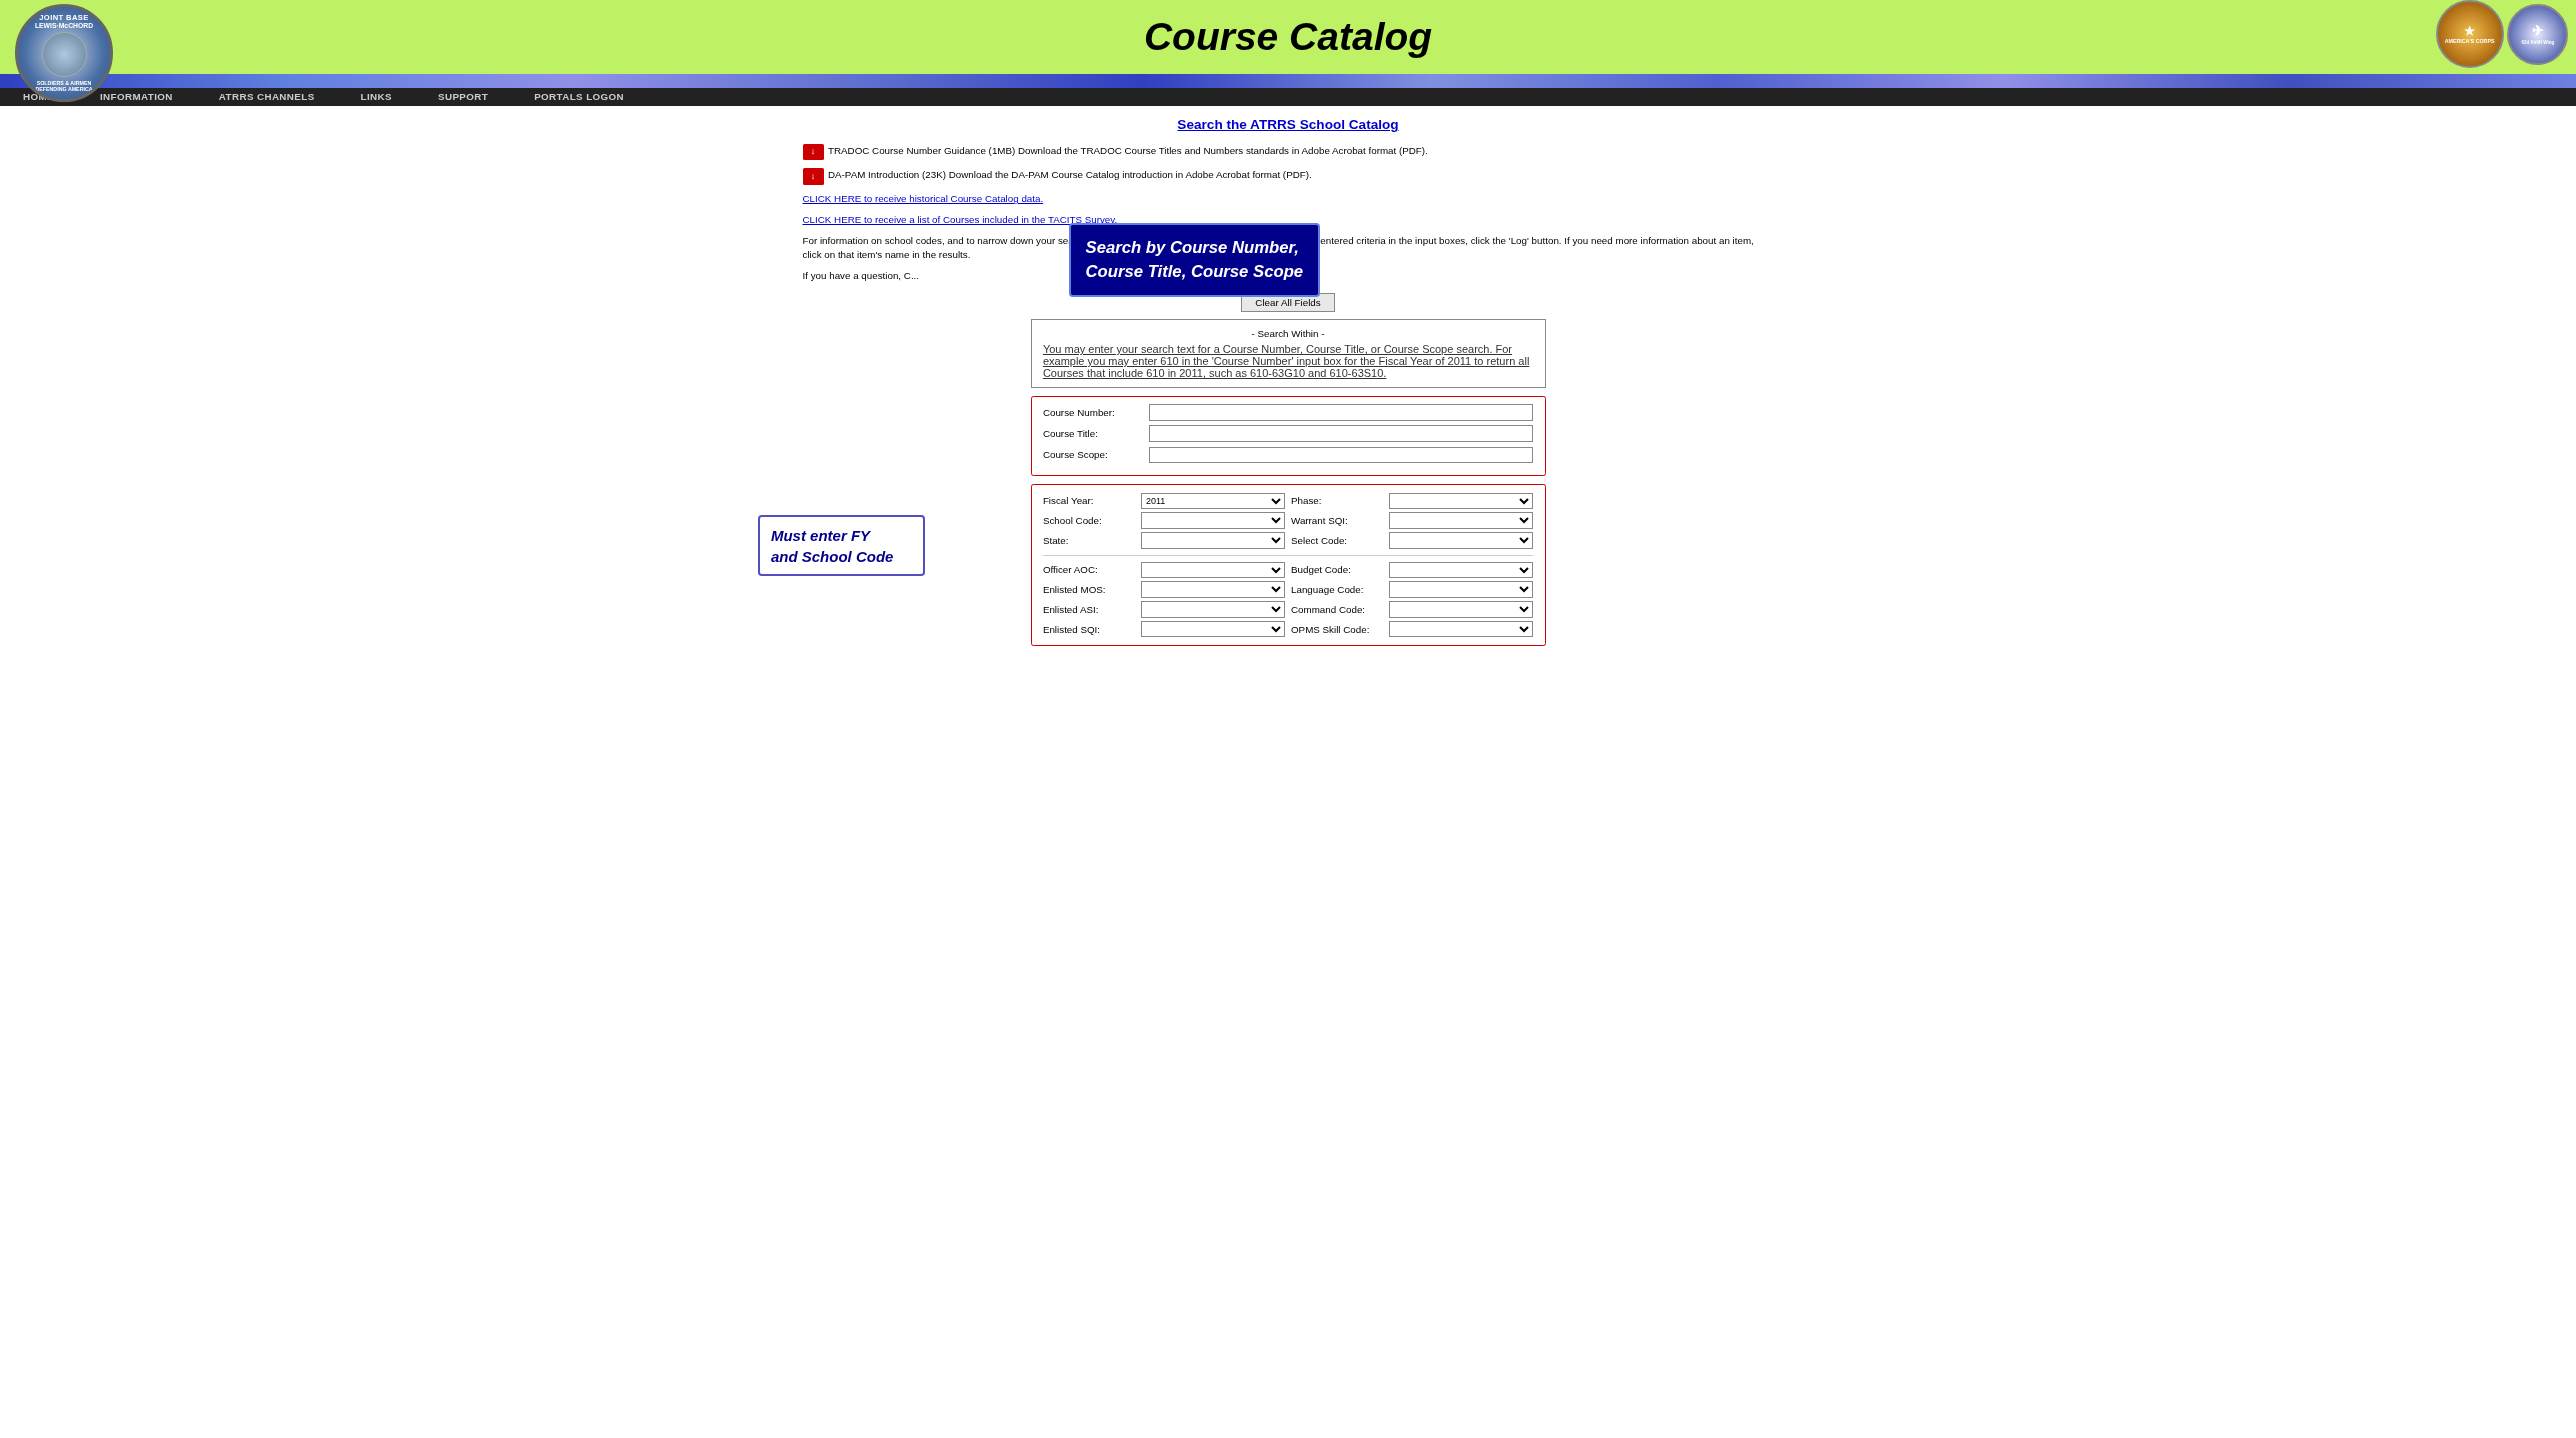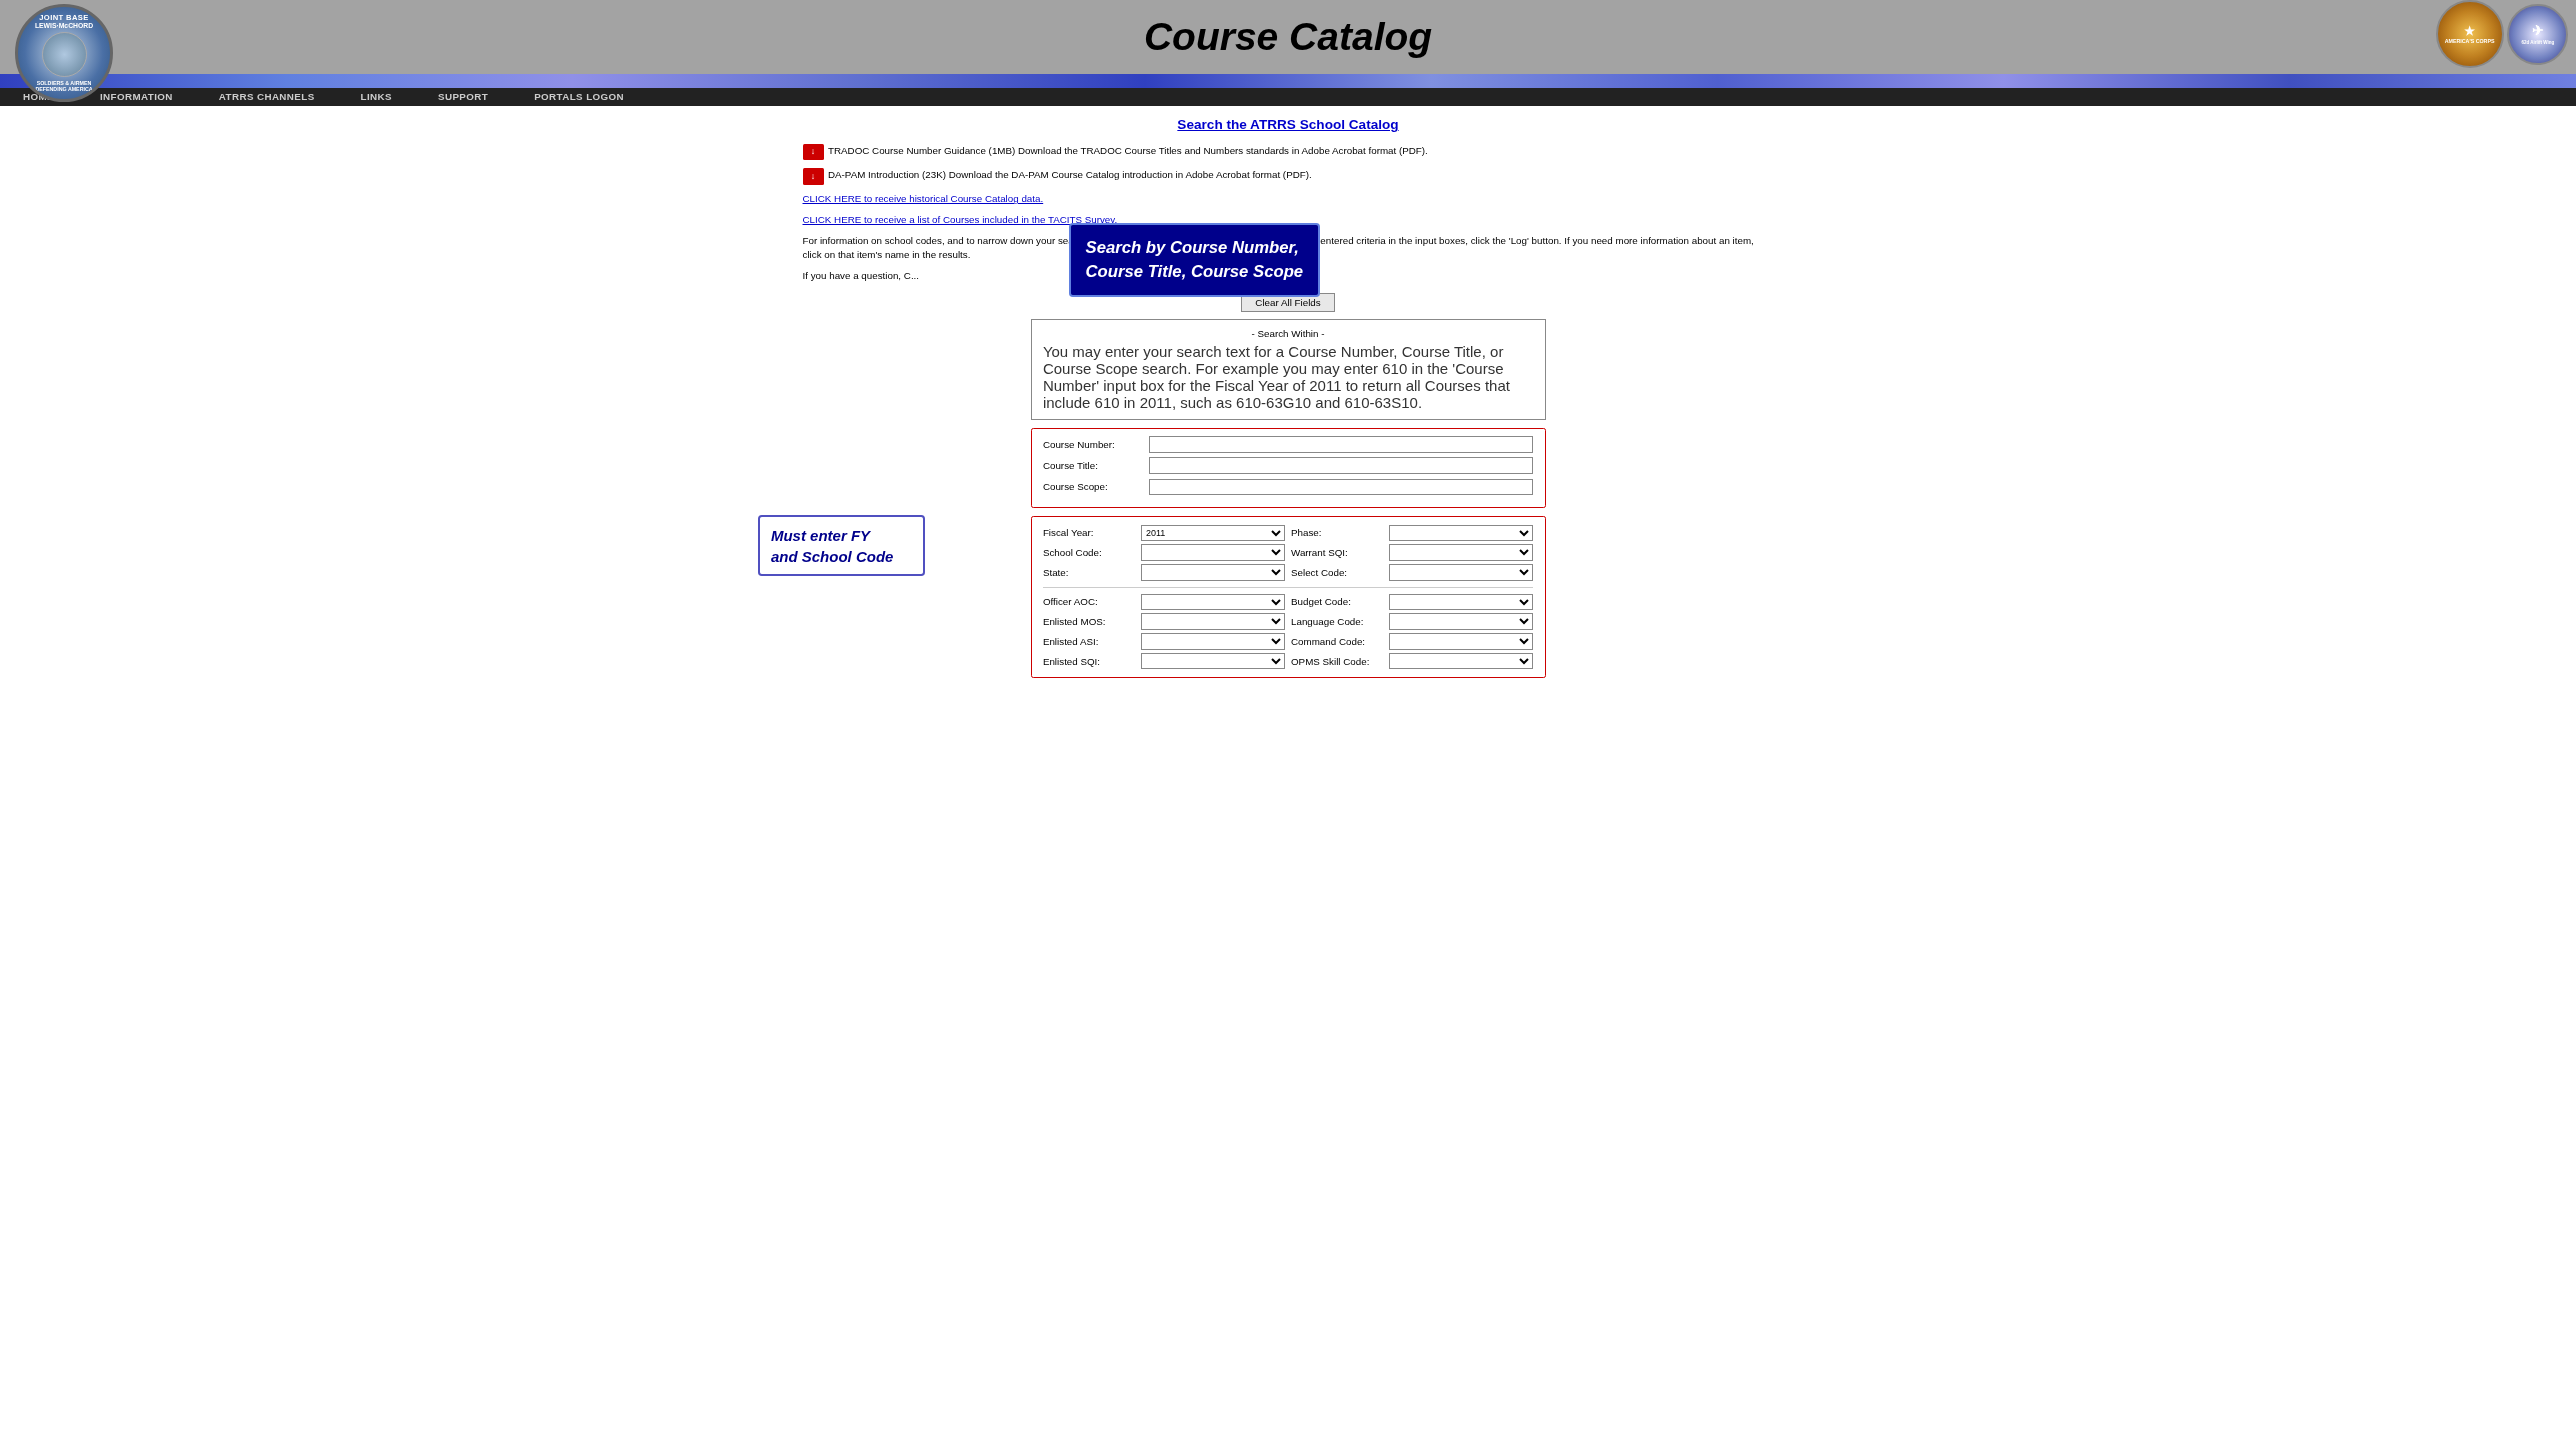--- a/index.html
+++ b/index.html
@@ -1,19 +1,19 @@
 <!DOCTYPE html>
 <html style="font-size:12px"><head>
   <meta charset="utf-8">
   <style>
     * { box-sizing: border-box; margin: 0; padding: 0; }
     body { font-family: Arial, sans-serif; background: #fff; font-size: 9.8px; color: #000; }
 
     
-    .header { display: flex; align-items: center; justify-content: center; padding: 7.6px 15px; position: relative; background: #a3a3a3; }
+    .header { display: flex; align-items: center; justify-content: center; padding: 7.6px 15px; position: relative; background: #bef264; }
     .header-logo-left { position: absolute; left: 15px; top: 3.8px; width: 98px; height: 98px; }
     .header-logos-right { position: absolute; right: 7.6px; top: 0; display: flex; align-items: center; gap: 3.8px; }
     .header-title { font-size: 39px; font-weight: 900; font-style: italic; text-align: left; color: #000; padding: 7.6px 0; }
 
     
     .logo-circle { width: 83px; height: 83px; border-radius: 50%; border: 2.3px solid #888; display: flex; align-items: center; justify-content: center; font-size: 6px; text-align: center; overflow: hidden; position: relative; }
     .logo-jblm { background: radial-gradient(circle, #c8d8e8 0%, #4a6fa5 60%, #2a4f7a 100%); color: #fff; font-weight: bold; font-size: 5.3px; }
 
     
     .blue-bar { height: 13.6px; background: linear-gradient(to right, #3040c0, #6080e0, #9090e8, #6070d0, #3040c0, #8090e0, #5060d0, #9090e8, #4050c0, #7080e0); margin: 0; }
@@ -40,21 +40,21 @@
     
     .must-enter-box { position: absolute; left: 0; top: 409px; background: #fff; border: 2.3px solid #5050c0; border-radius: 3.8px; padding: 7.6px 11.4px; z-index: 10; min-width: 167px; }
     .must-enter-text { color: #00008b; font-size: 15px; font-weight: 900; font-style: italic; line-height: 1.4; }
 
     
     .btn-clear { display: block; margin: 7.6px auto; padding: 3px 13.6px; font-size: 9.8px; background: #e8e8e8; border: 0.8px solid #888; cursor: pointer; }
 
     
     .search-within-box { border: 0.8px solid #888; padding: 7.6px 11.4px; margin: 7.6px 0; background: #fff; max-width: 515px; margin-left: auto; margin-right: auto; }
     .search-within-title { text-align: center; font-size: 9.8px; margin-bottom: 4.5px; }
-    .search-within-desc { font-size: 15px; color: #333; }
+    .search-within-desc { font-size: 11px; color: #333; text-decoration: underline; }
 
     
     .form-section { max-width: 515px; margin: 7.6px auto; }
     .form-group-red { border: 1.5px solid #cc0000; border-radius: 2.3px; padding: 7.6px 11.4px; margin-bottom: 7.6px; }
     .form-group-red-bottom { border: 1.5px solid #cc0000; border-radius: 2.3px; padding: 7.6px 11.4px; background: #fff; }
 
     .form-row { display: flex; align-items: center; margin-bottom: 4.5px; }
     .form-label { width: 106px; font-size: 9.8px; color: #000; flex-shrink: 0; }
     .form-input { flex: 1; height: 16.7px; border: 0.8px solid #888; font-size: 9px; padding: 1.5px 3px; }
     .form-select-narrow { width: 53px; }

